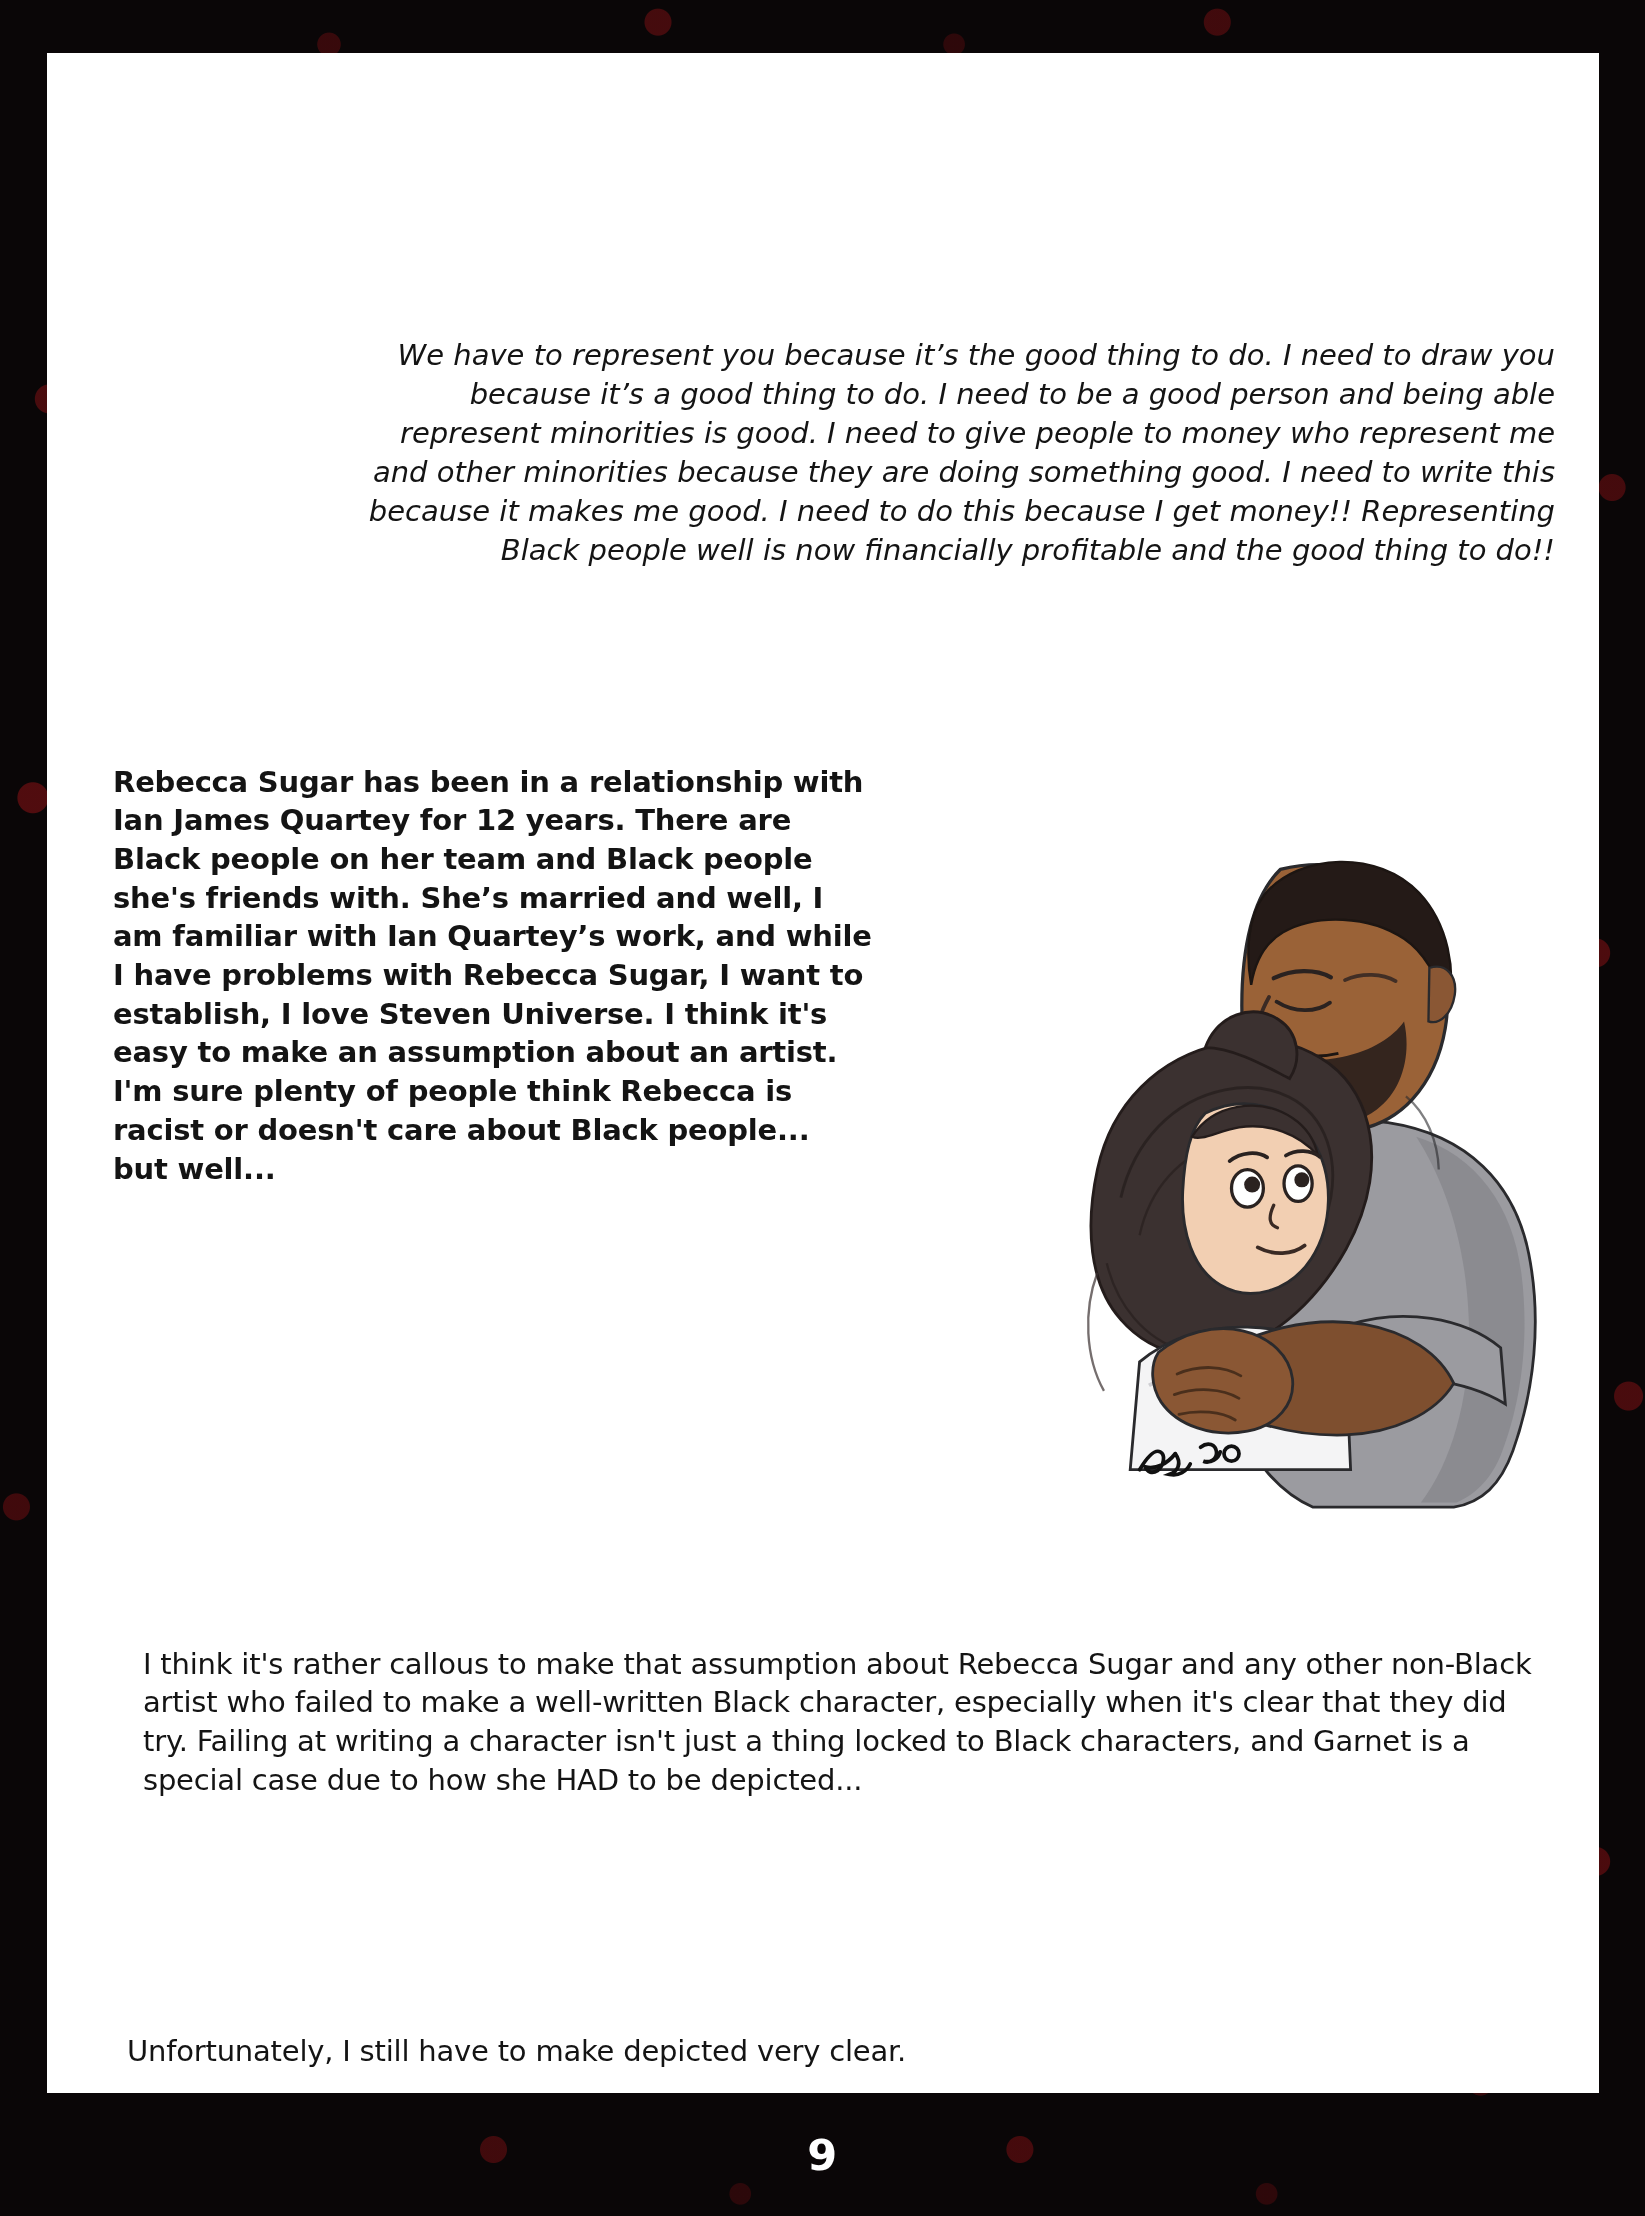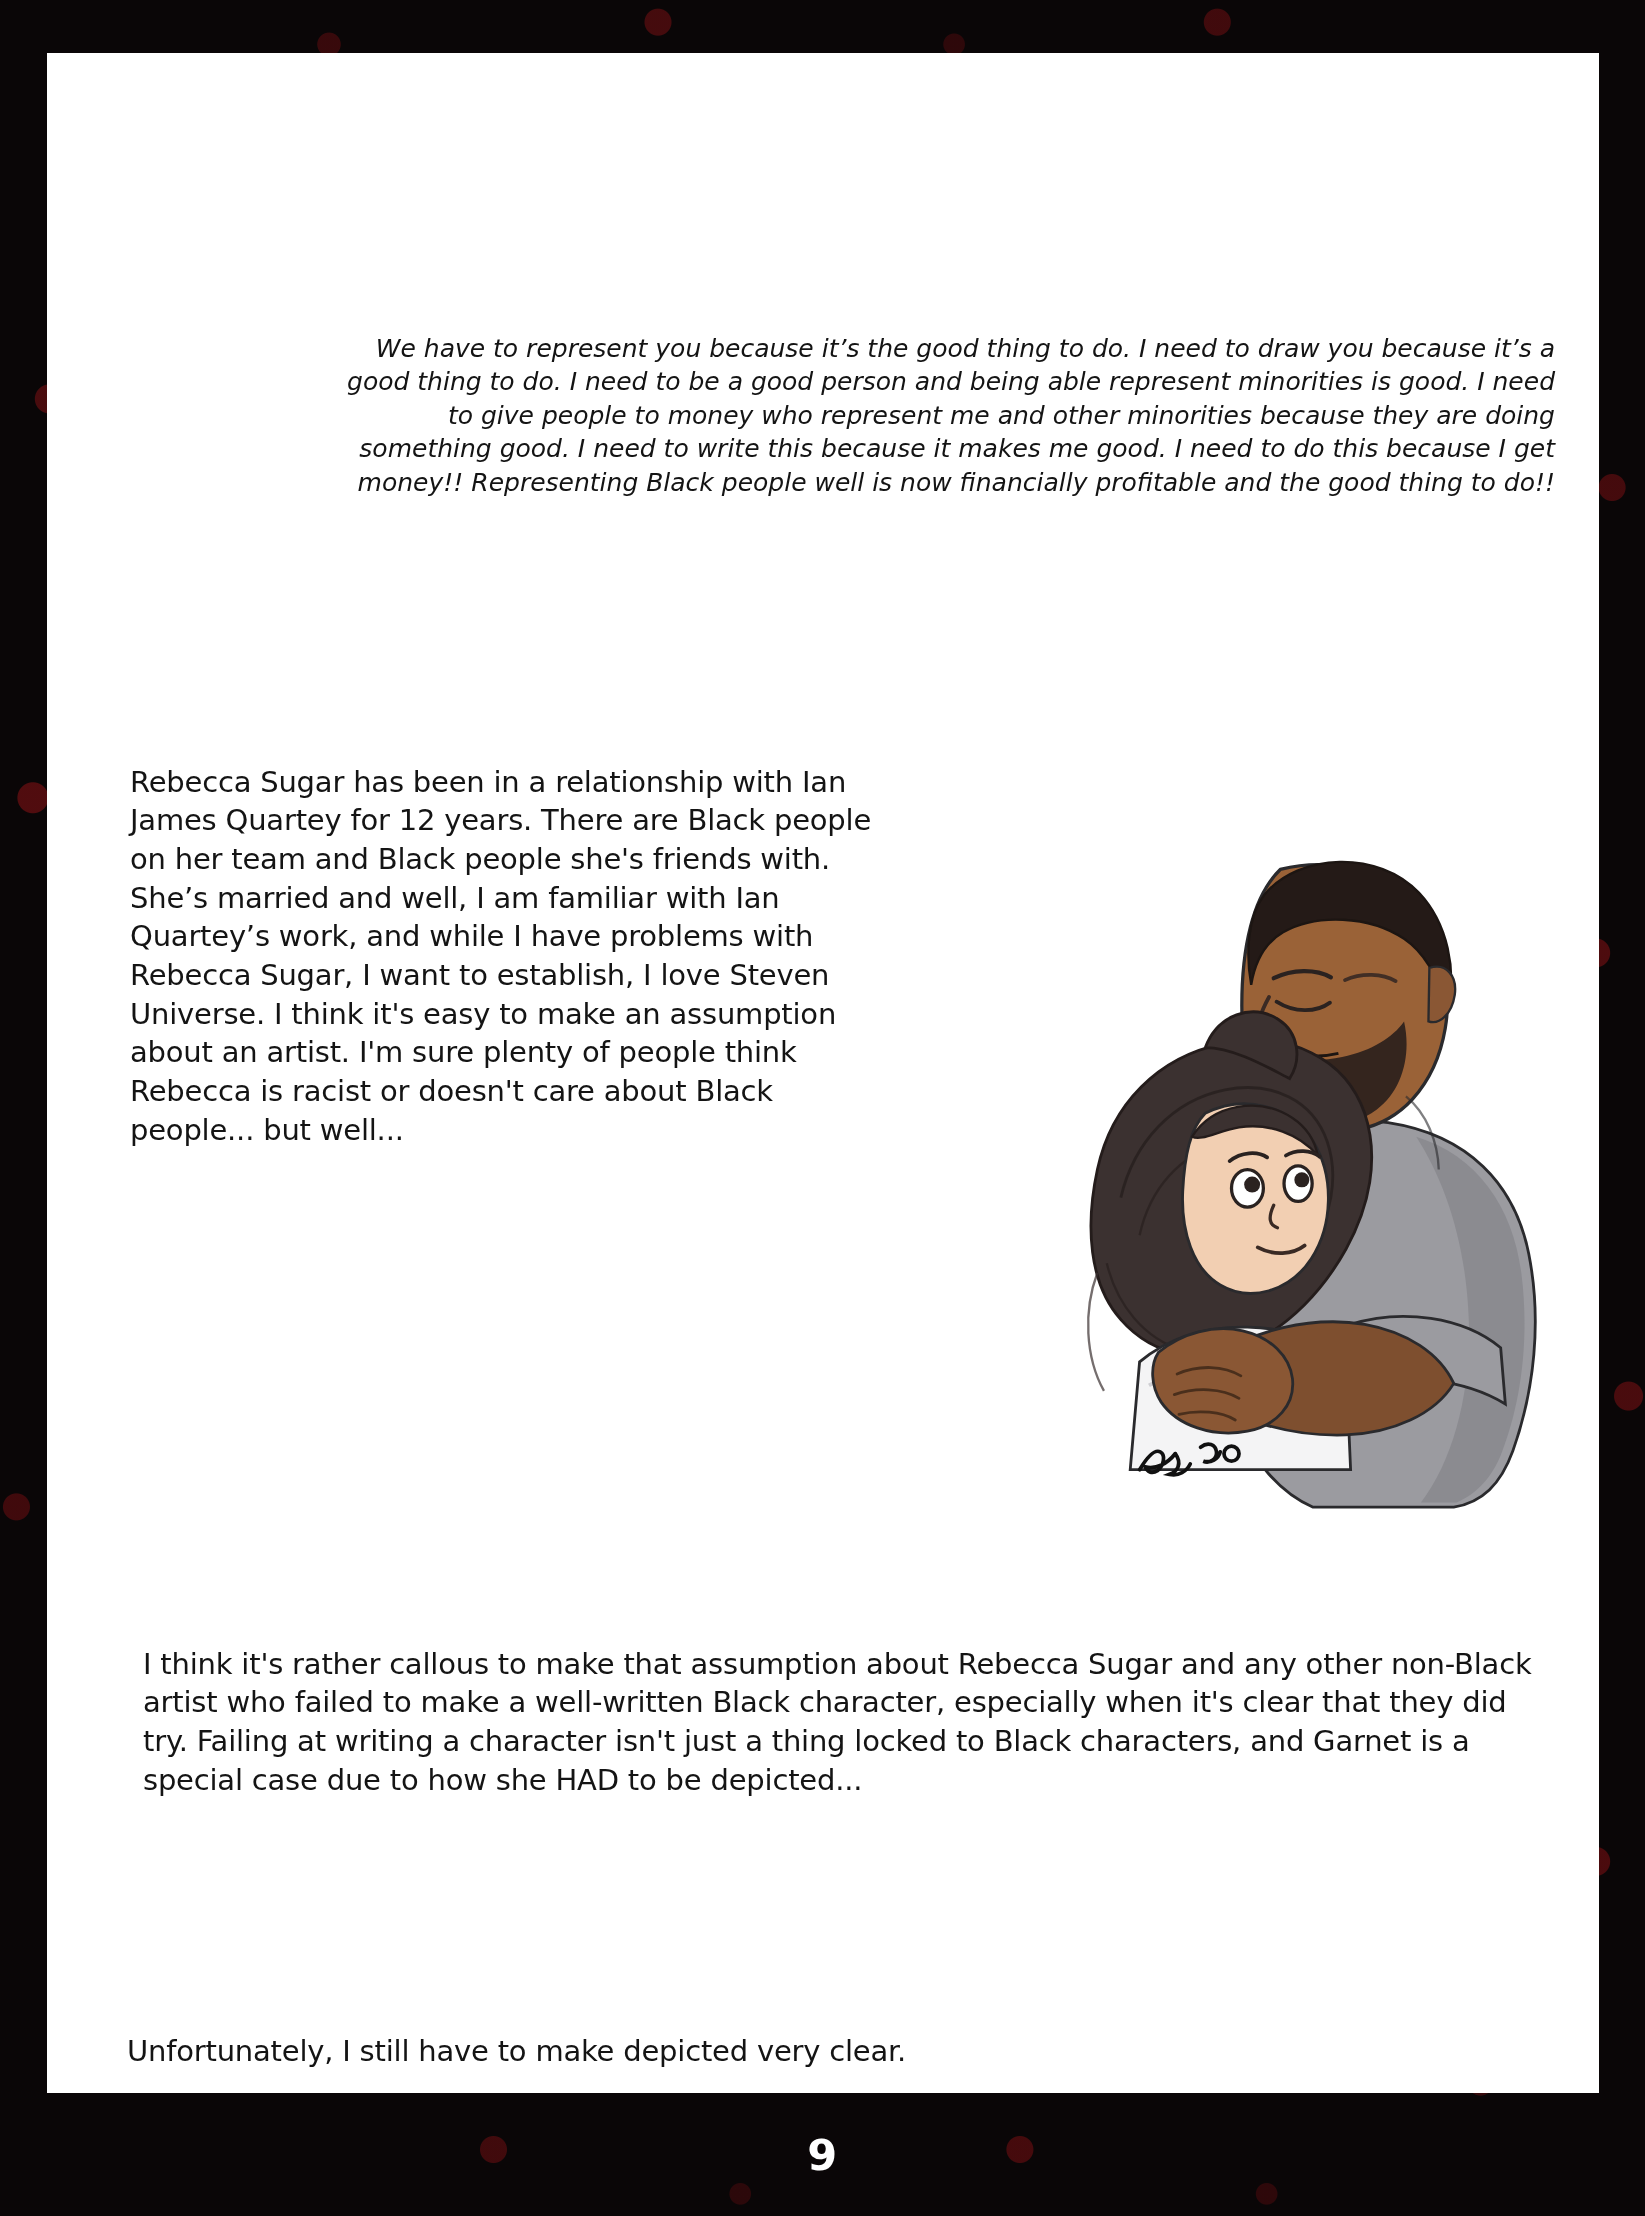--- a/index.html
+++ b/index.html
@@ -86,32 +86,33 @@
   }
 
   
   #blockquote {
     position: absolute;
     left: 220px;
     top: 230px;
     width: 1215px;
     font-style: italic;
     text-align: right;
-    font-size: 25px;
+    font-size: 29px;
     line-height: 1.345;
     color: #141414;
   }
 
   
   #para-left {
     position: absolute;
-    left: 50px;
+    left: 33px;
     top: 657px;
     width: 760px;
     line-height: 1.335;
+    font-weight: bold;
   }
 
   
   #illustration {
     position: absolute;
     left: 797px;
     top: 736px;
     width: 694px;
     height: 760px;
   }

